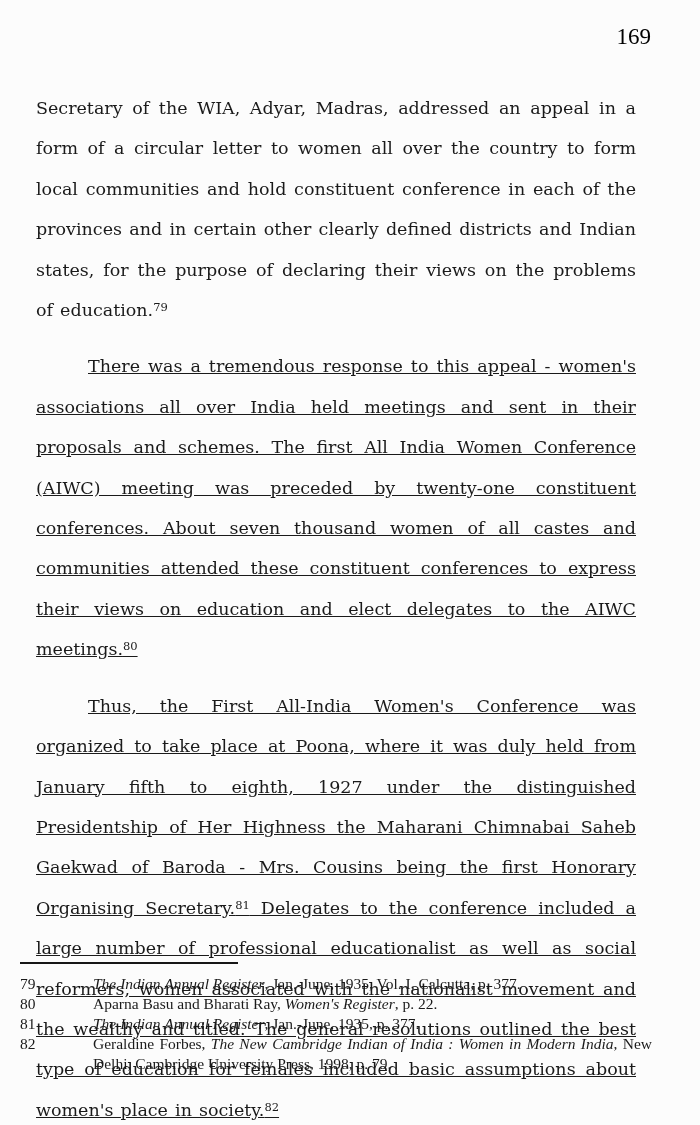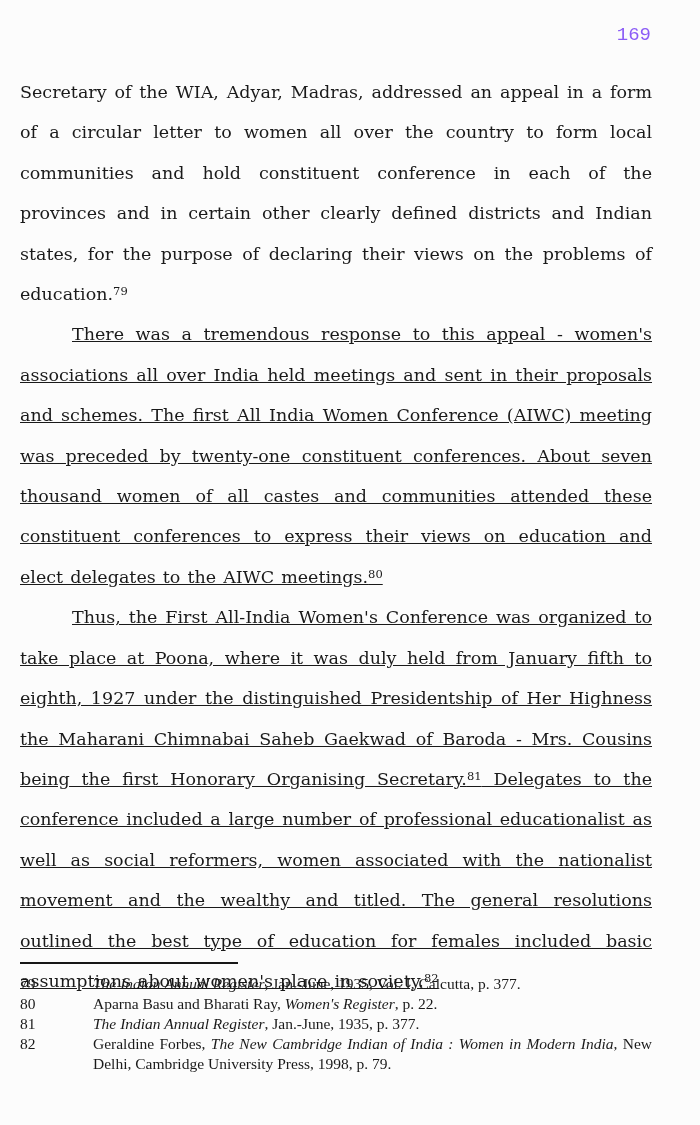--- a/index.html
+++ b/index.html
@@ -13,32 +13,32 @@
     height: 1125px;
     margin: 0 auto;
     background: #fcfcfc;
     color: #1a1a1a;
     overflow: hidden;
   }
   .page-number {
     position: absolute;
     top: 24px;
     right: 49px;
-    font-family: Liberation Mono, monospace;
-    font-size: 19px;
-    color: #8b5cf6;
+    font-family: Liberation Serif, serif;
+    font-size: 23px;
+    color: #000000;
   }
   .content {
     position: absolute;
     left: 20px;
     top: 72px;
     width: 632px;
   }
   .para {
-    margin: 0;
+    margin: 16px;
     font-family: "DejaVu Serif", "Liberation Serif", serif;
     font-size: 17.5px;
     line-height: 40.4px;
     text-align: justify;
     word-spacing: 1.5px;
     color: #1a1a1a;
   }
   .para.indent {
     text-indent: 52px;
     text-decoration: underline;

